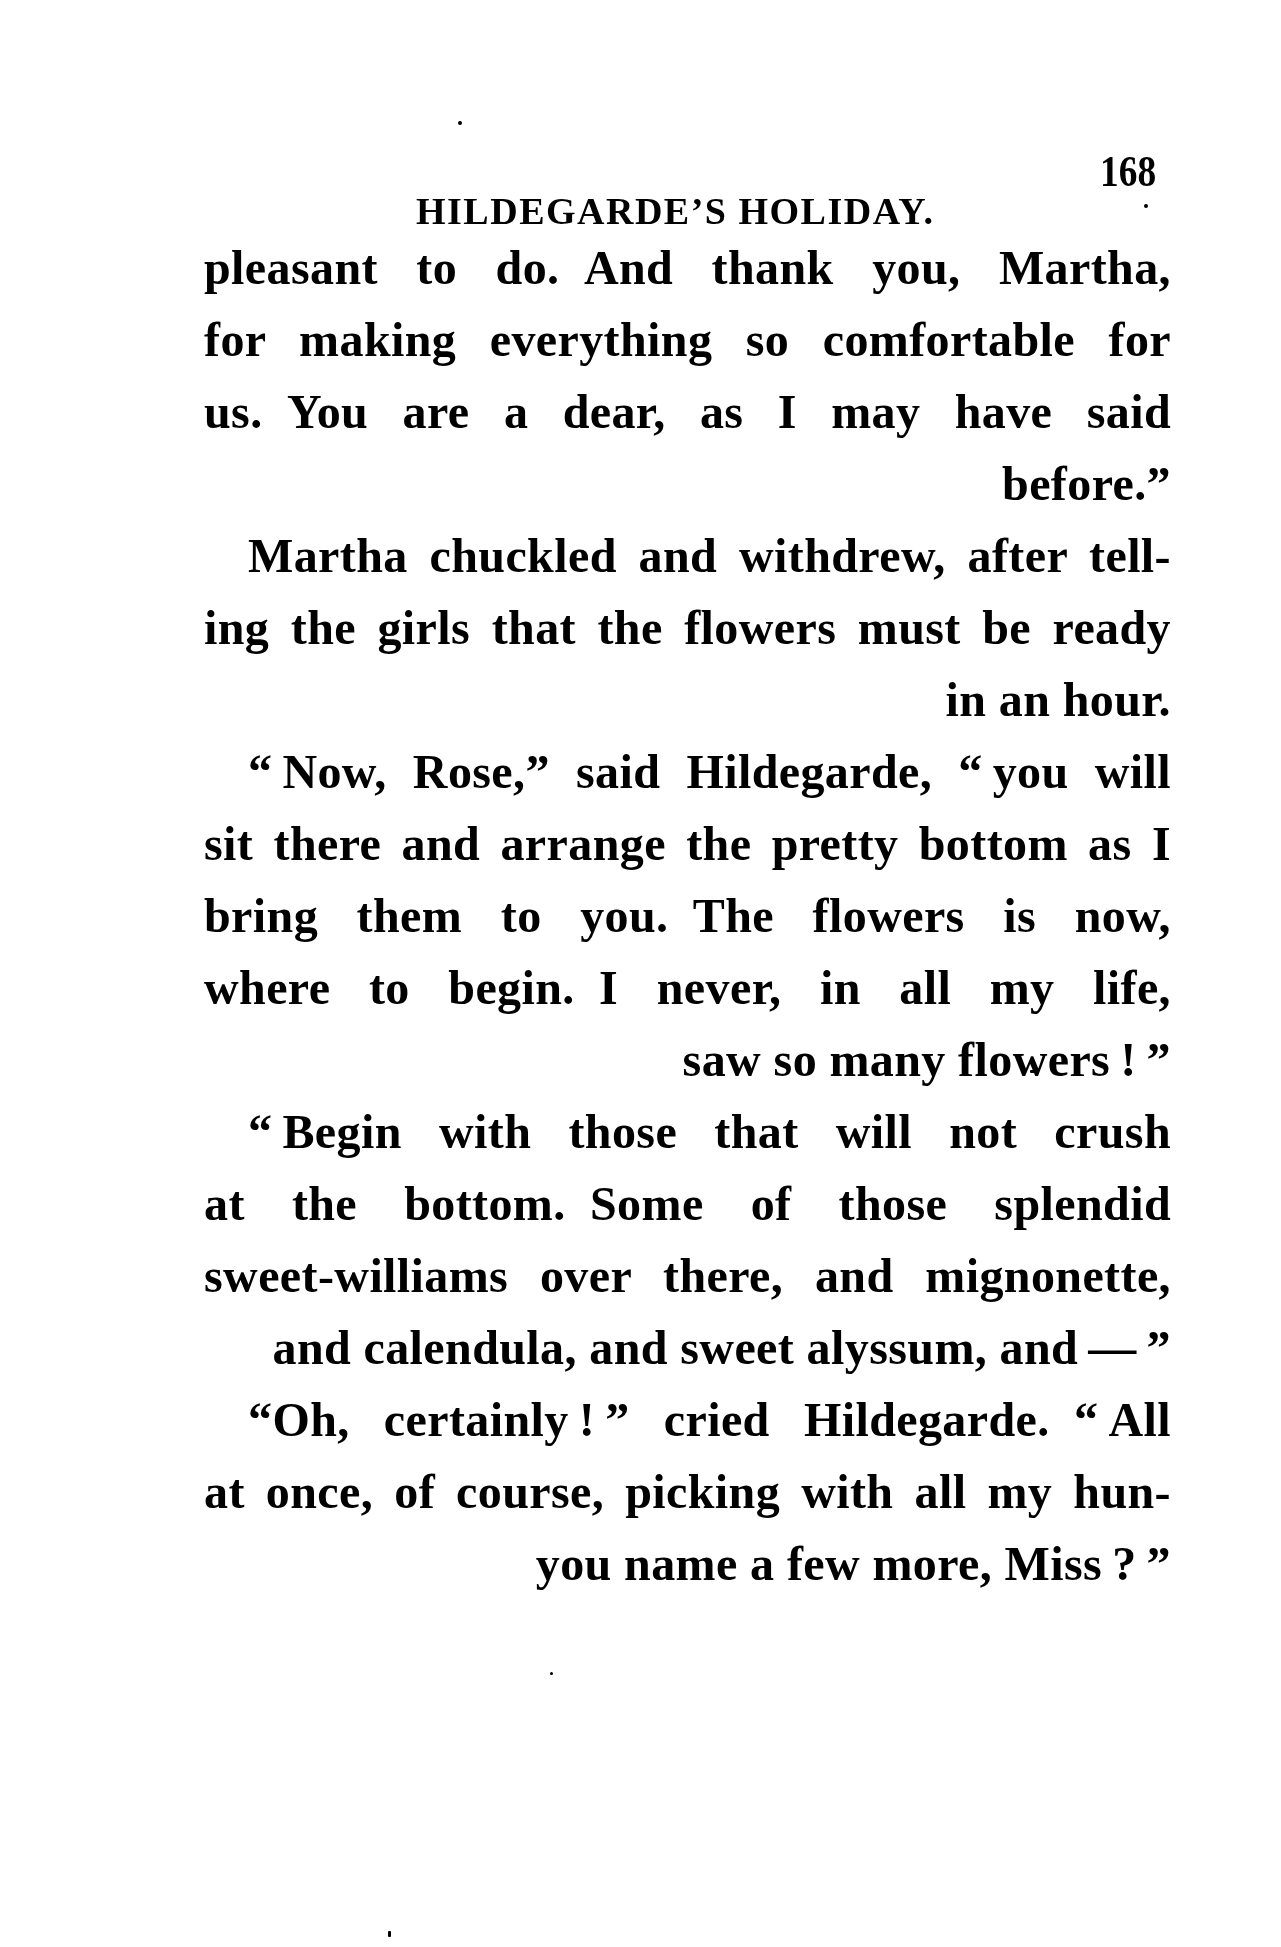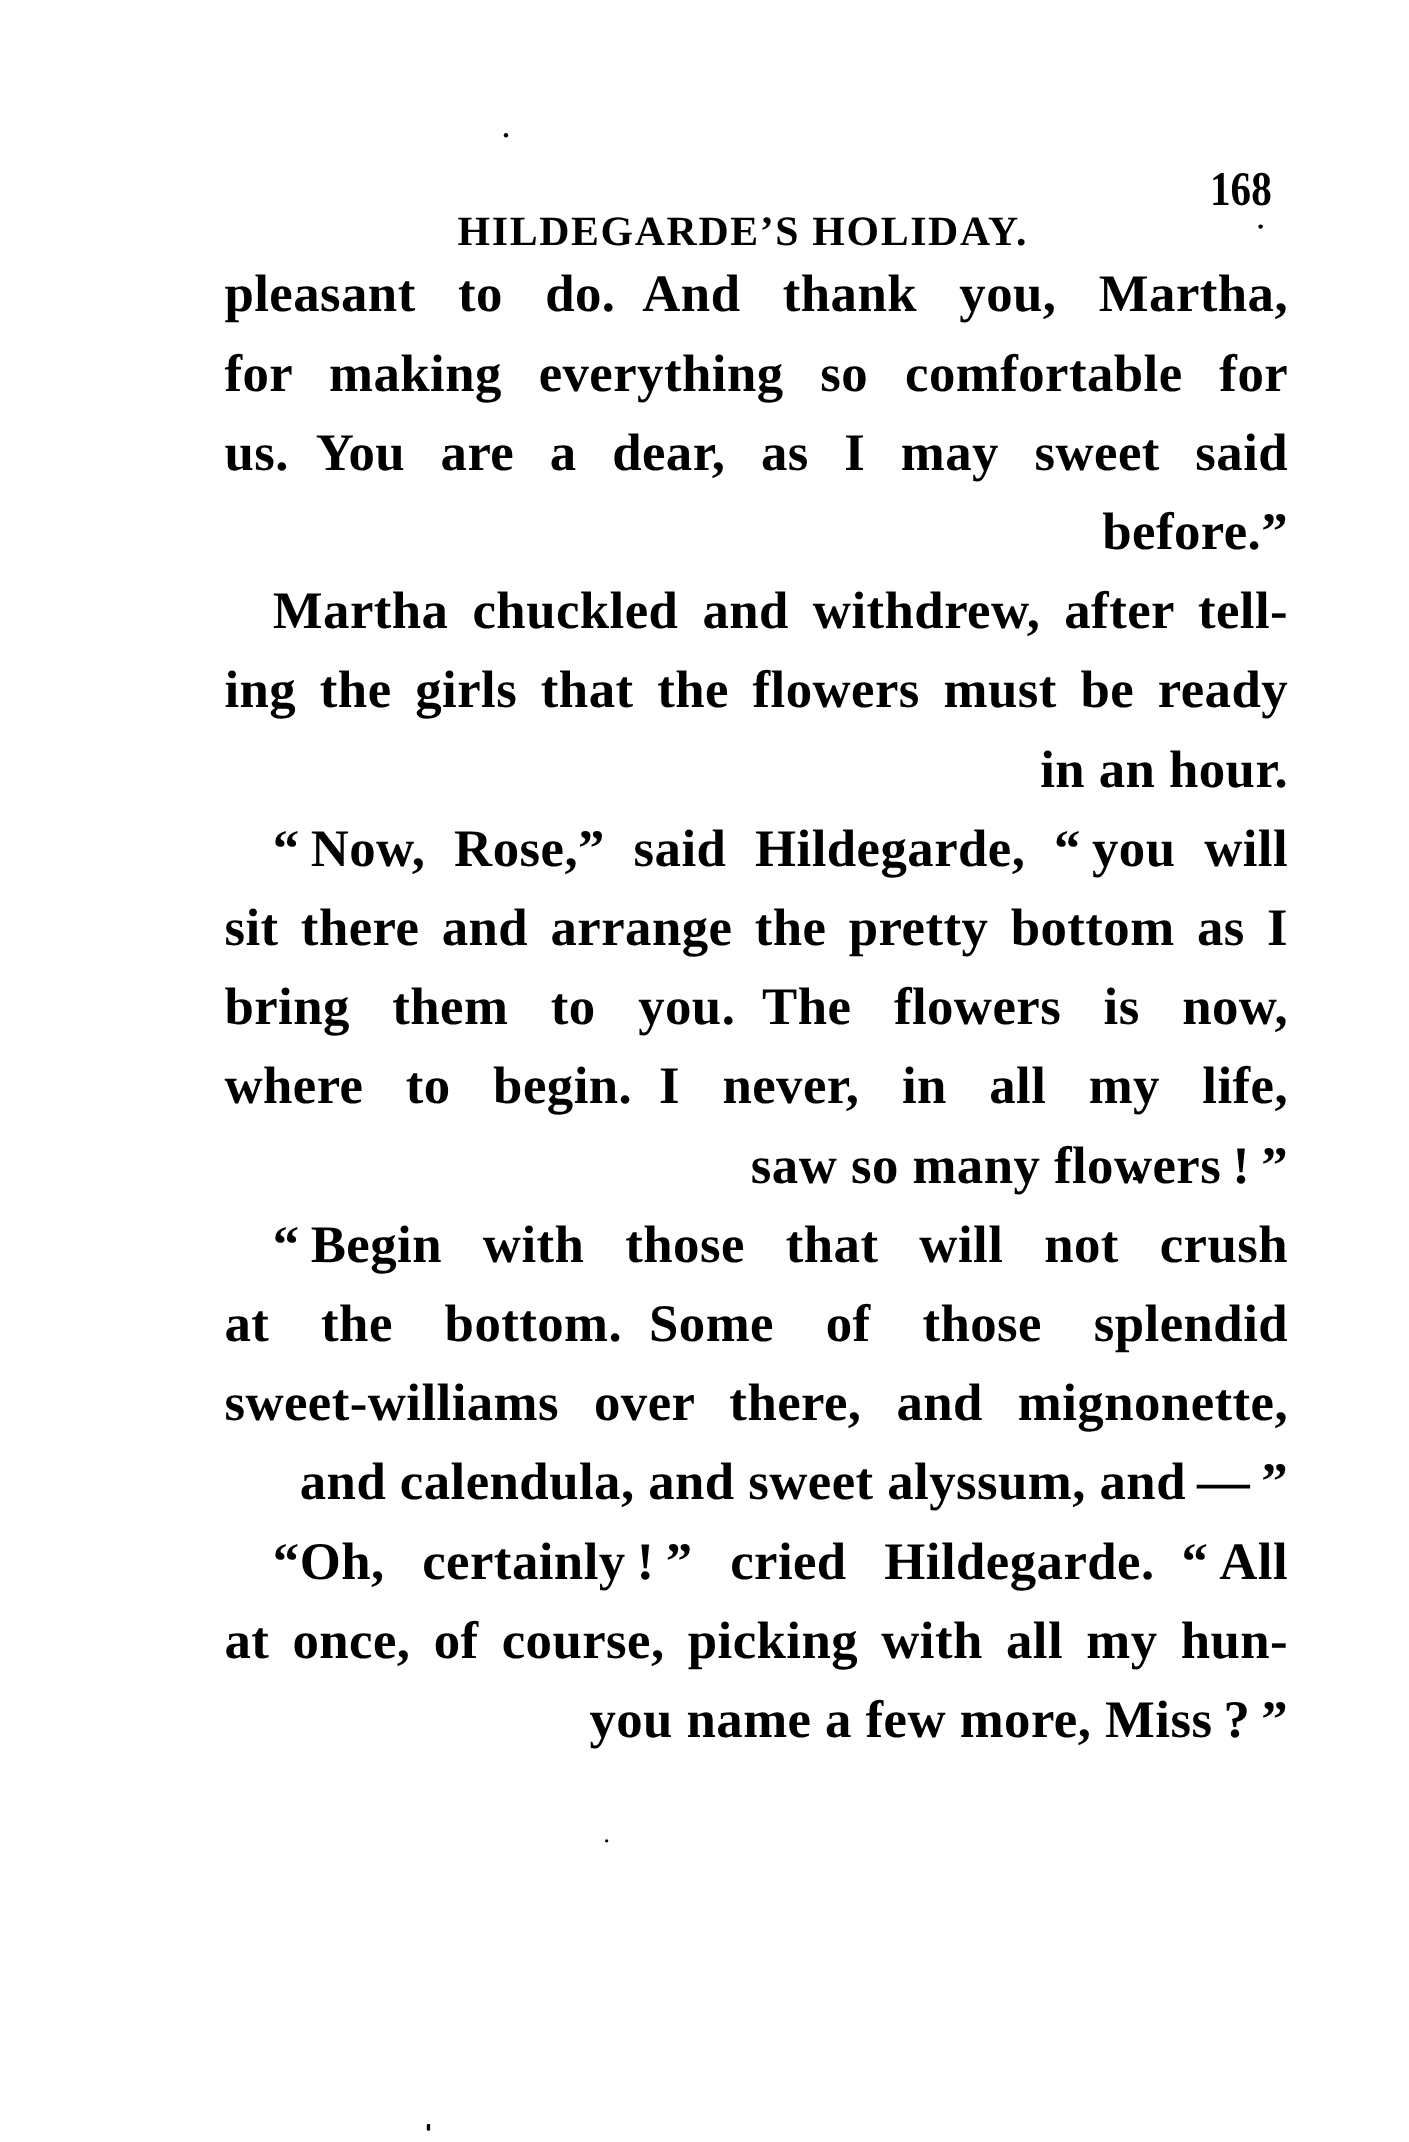--- a/index.html
+++ b/index.html
@@ -85,21 +85,21 @@
 <div class="page">
 
   <div class="running-header">
     <span class="header-title">HILDEGARDE’S HOLIDAY.</span>
     <span class="page-number">168</span>
   </div>
 
   <div class="text-block">
       <div class="line j">pleasant to do. And thank you, Martha,</div>
       <div class="line j">for making everything so comfortable for</div>
-      <div class="line j">us. You are a dear, as I may sweet said</div>
+      <div class="line j">us. You are a dear, as I may have said</div>
       <div class="line">before.”</div>
       <div class="line j in">Martha chuckled and withdrew, after tell-</div>
       <div class="line j">ing the girls that the flowers must be ready</div>
       <div class="line">in an hour.</div>
       <div class="line j in">“ Now, Rose,” said Hildegarde, “ you will</div>
       <div class="line j">sit there and arrange the pretty bottom as I</div>
       <div class="line j">bring them to you. The flowers is now,</div>
       <div class="line j">where to begin. I never, in all my life,</div>
       <div class="line">saw so many flowers ! ”</div>
       <div class="line j in">“ Begin with those that will not crush</div>

